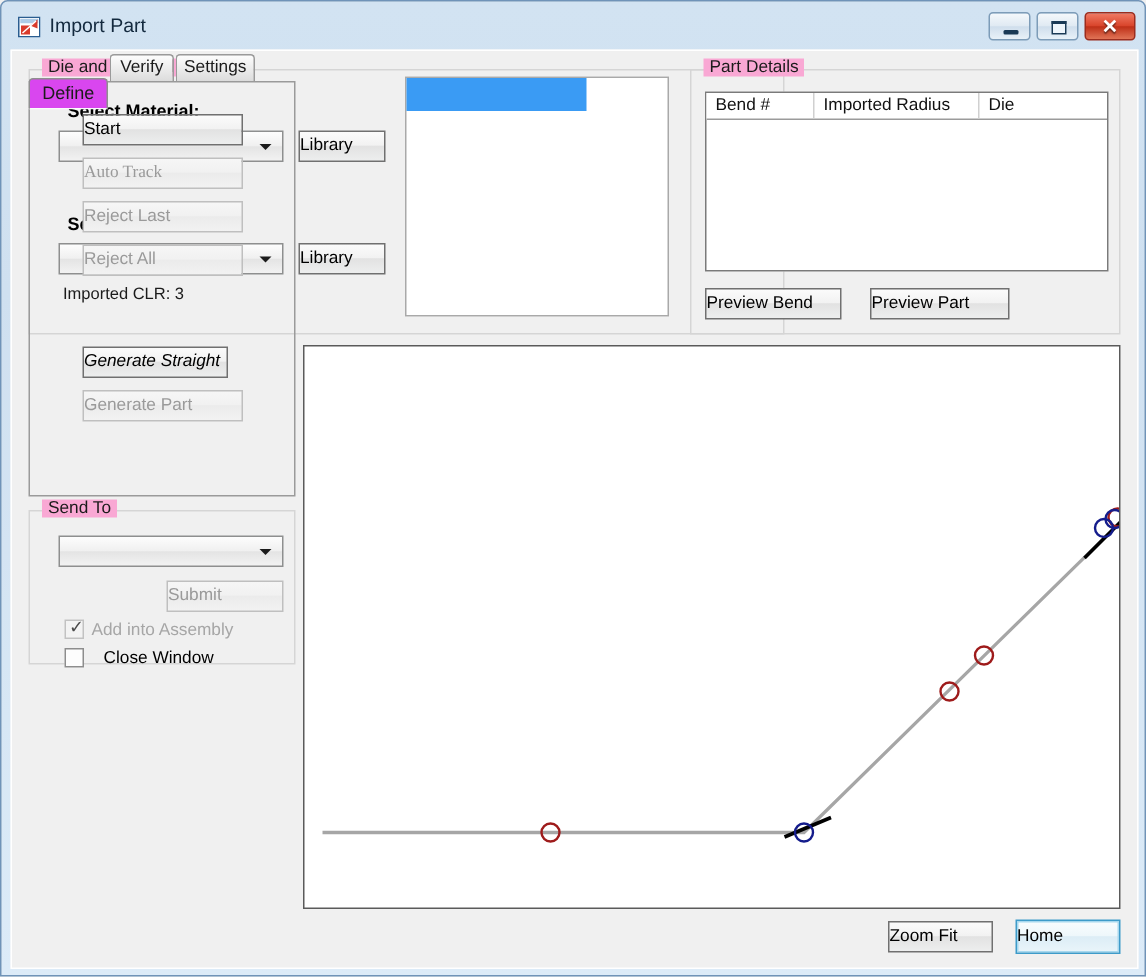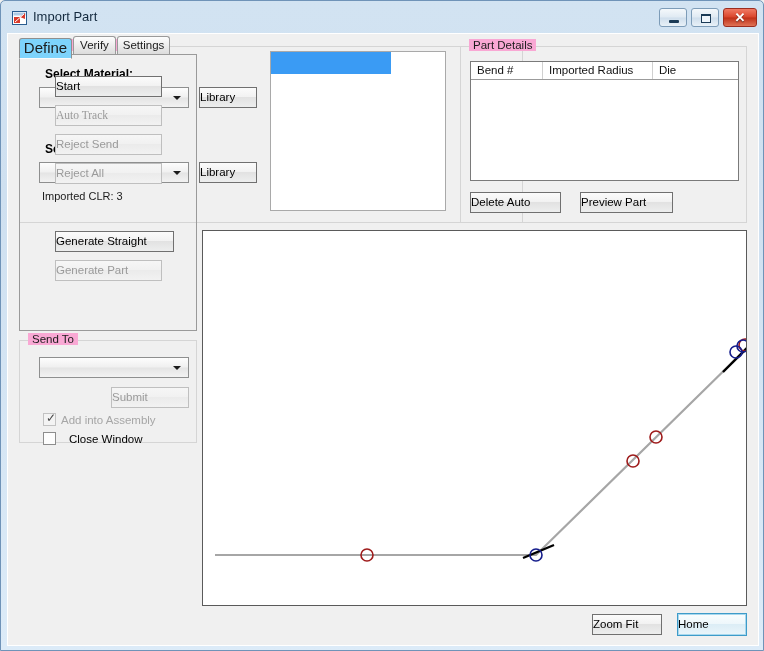--- a/index.html
+++ b/index.html
@@ -149,24 +149,24 @@
   .tab{
     position:absolute;top:2px;height:18px;box-sizing:border-box;
     border:1px solid #9a9a9a;border-bottom:none;
     border-radius:3px 3px 0 0;
     background:linear-gradient(to bottom,#fdfdfd 0%,#ebebeb 55%,#dcdcdc 100%);
     font-size:11.5px;color:#1b1b1b;
     line-height:16px;text-align:center;
     white-space:nowrap;cursor:default;
   }
   .tab.active{
-    top:4px;height:21px;line-height:18px;
-    background:#7dd3fc;
+    top:18px;height:21px;line-height:18px;
+    background:#d946ef;
     border:1px solid #8f8f8f;border-bottom:1px solid #fbfbfb;
-    font-size:15px;z-index:3;
+    font-size:12px;z-index:3;
   }
   .tabbody{
     position:absolute;box-sizing:border-box;
     border:1px solid #9a9a9a;background:transparent;
   }
   
   .chk{position:absolute;width:13px;height:13px;box-sizing:border-box;
        border:1px solid #8d8d8d;background:#fdfdfd;}
   .chk.dis{border:1px solid #c2c2c2;background:#f3f3f3;}
   .chk .tick{
@@ -239,35 +239,35 @@
 
       <div class="grid" style="left:9px;top:14px;width:269px;height:120px;">
         <div class="grid-head">
           <div class="hc" style="width:72px;">Bend #</div>
           <div class="hc" style="width:110px;">Imported Radius</div>
           <div class="hc" style="width:85px;border-right:none;">Die</div>
         </div>
         <div></div>
       </div>
 
-      <div class="btn" style="left:9px;top:145px;width:91px;">Delete Auto</div>
+      <div class="btn" style="left:9px;top:145px;width:91px;">Preview Bend</div>
       <div class="btn" style="left:119px;top:145px;width:93px;">Preview Part</div>
     </div>
 
     <div>
       <div class="tab active" style="left:11px;width:53px;">Define</div>
       <div class="tab" style="left:65px;width:43px;">Verify</div>
       <div class="tab" style="left:109px;width:53px;">Settings</div>
 
       <div class="tabbody" style="left:11px;top:20px;width:178px;height:277px;">
         <div class="btn" style="left:35px;top:21px;width:107px;">Start</div>
         <div class="btn disabled" style="left:35px;top:50px;width:107px;font-family:Liberation Serif, serif;">Auto Track</div>
-        <div class="btn disabled" style="left:35px;top:79px;width:107px;">Reject Send</div>
+        <div class="btn disabled" style="left:35px;top:79px;width:107px;">Reject Last</div>
         <div class="btn disabled" style="left:35px;top:108px;width:107px;">Reject All</div>
-        <div class="btn" style="left:35px;top:176px;width:119px;">Generate Straight</div>
+        <div class="btn" style="left:35px;top:176px;width:97px;font-style:italic;">Generate Straight</div>
         <div class="btn disabled" style="left:35px;top:205px;width:107px;">Generate Part</div>
       </div>
     </div>
 
     <div class="group" style="left:11px;top:306px;width:178px;height:103px;">
       <span class="glabel">Send To</span>
 
       <div class="combo" style="left:19px;top:16px;width:150px;">
         <span class="lbl" style="left:6px;top:4px;"></span>
         <span class="arrow"></span>

